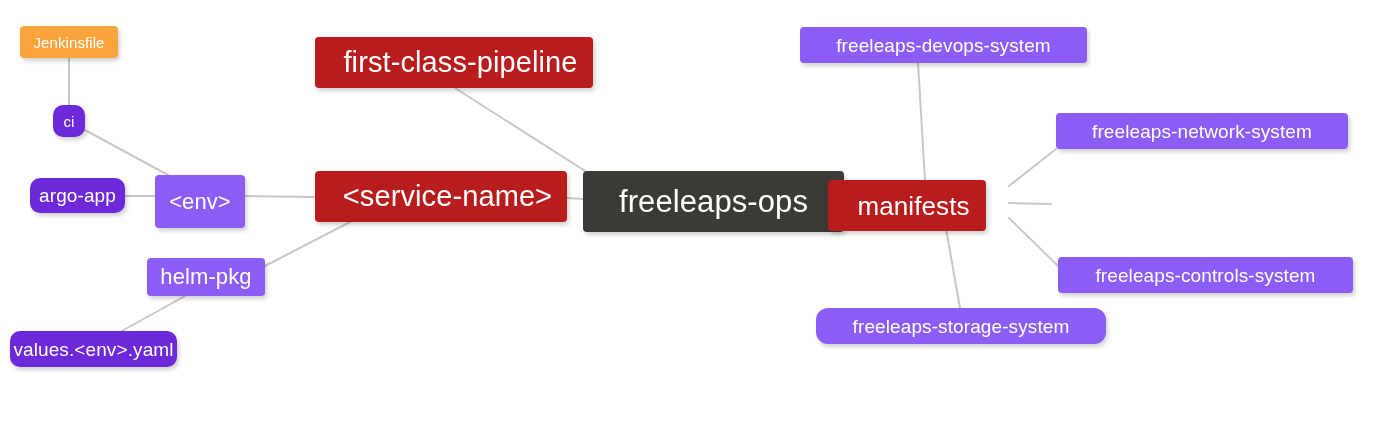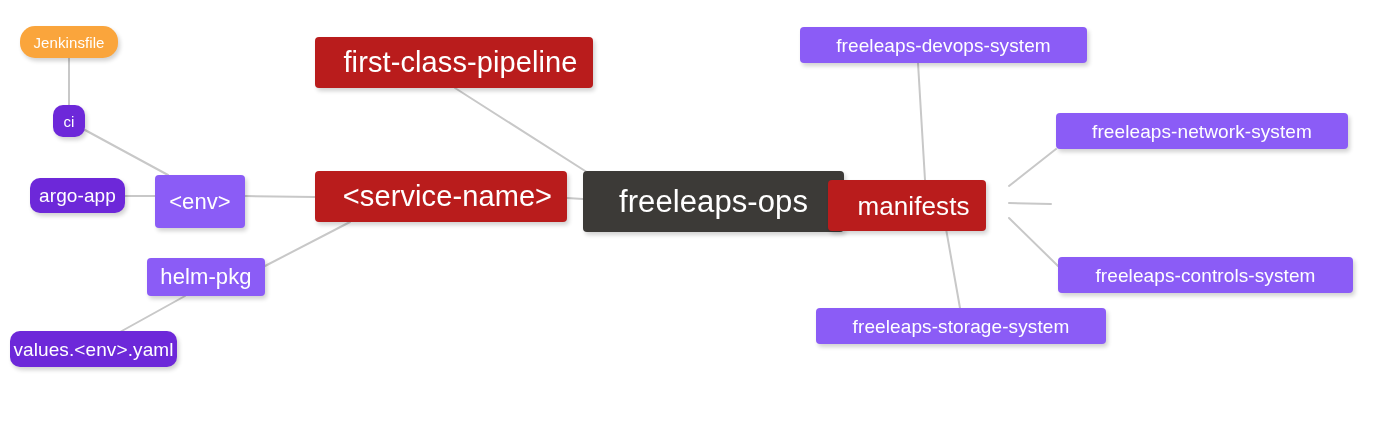--- a/index.html
+++ b/index.html
@@ -41,21 +41,21 @@
     letter-spacing: 0.1px;
     box-shadow: 2px 3px 4px rgba(0,0,0,0.18);
     font-family: "Liberation Sans", sans-serif;
     cursor: pointer;
     z-index: 2;
   }
   
   .c-root   { background: #3c3a37; }
   .c-blue   { background: #b91c1c; padding-left: 13px; }
   .c-green  { background: #8b5cf6; }
-  .c-orange { background: #faa53c; border-radius: 15px; }
+  .c-orange { background: #faa53c; }
   .c-red    { background: #6d28d9; border-radius: 10px; }
 
   
   .s-root    { font-size: 31px; }
   .s-primary { font-size: 29px; }
   .s-major   { font-size: 26px; }
   .s-mid     { font-size: 22px; }
   .s-leaf    { font-size: 19px; }
   .s-small   { font-size: 15px; }
 </style>
@@ -87,14 +87,14 @@
     <div class="node c-green s-mid" style="left: 155px; top: 175px; width: 90px; height: 53px;">&lt;env&gt;</div>
     <div class="node c-green s-mid" style="left: 147px; top: 258px; width: 118px; height: 38px;">helm-pkg</div>
     <div class="node c-red s-leaf" style="left: 10px; top: 331px; width: 167px; height: 36px;">values.&lt;env&gt;.yaml</div>
     <div class="node c-blue s-primary" style="left: 315px; top: 37px; width: 278px; height: 51px;">first-class-pipeline</div>
     <div class="node c-blue s-primary" style="left: 315px; top: 171px; width: 252px; height: 51px;">&lt;service-name&gt;</div>
     <div class="node c-root s-root" style="left: 583px; top: 171px; width: 261px; height: 61px;">freeleaps-ops</div>
     <div class="node c-blue s-major" style="left: 828px; top: 180px; width: 158px; height: 51px;">manifests</div>
     <div class="node c-green s-leaf" style="left: 800px; top: 27px; width: 287px; height: 36px;">freeleaps-devops-system</div>
     <div class="node c-green s-leaf" style="left: 1056px; top: 113px; width: 292px; height: 36px;">freeleaps-network-system</div>
     <div class="node c-green s-leaf" style="left: 1058px; top: 257px; width: 295px; height: 36px;">freeleaps-controls-system</div>
-    <div class="node c-green s-leaf" style="left: 816px; top: 308px; width: 290px; height: 36px;">freeleaps-storage-system</div>
+    <div class="node c-green s-leaf" style="left: 816px; top: 308px; width: 290px; height: 36px; border-radius: 12px;">freeleaps-storage-system</div>
   </div>
 
 </body></html>

